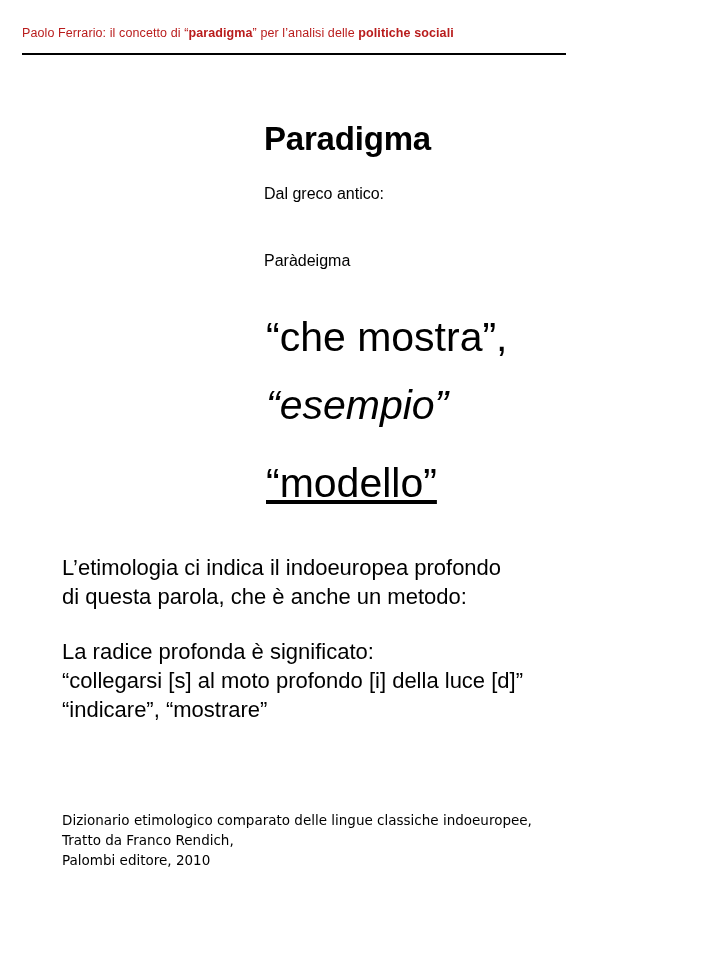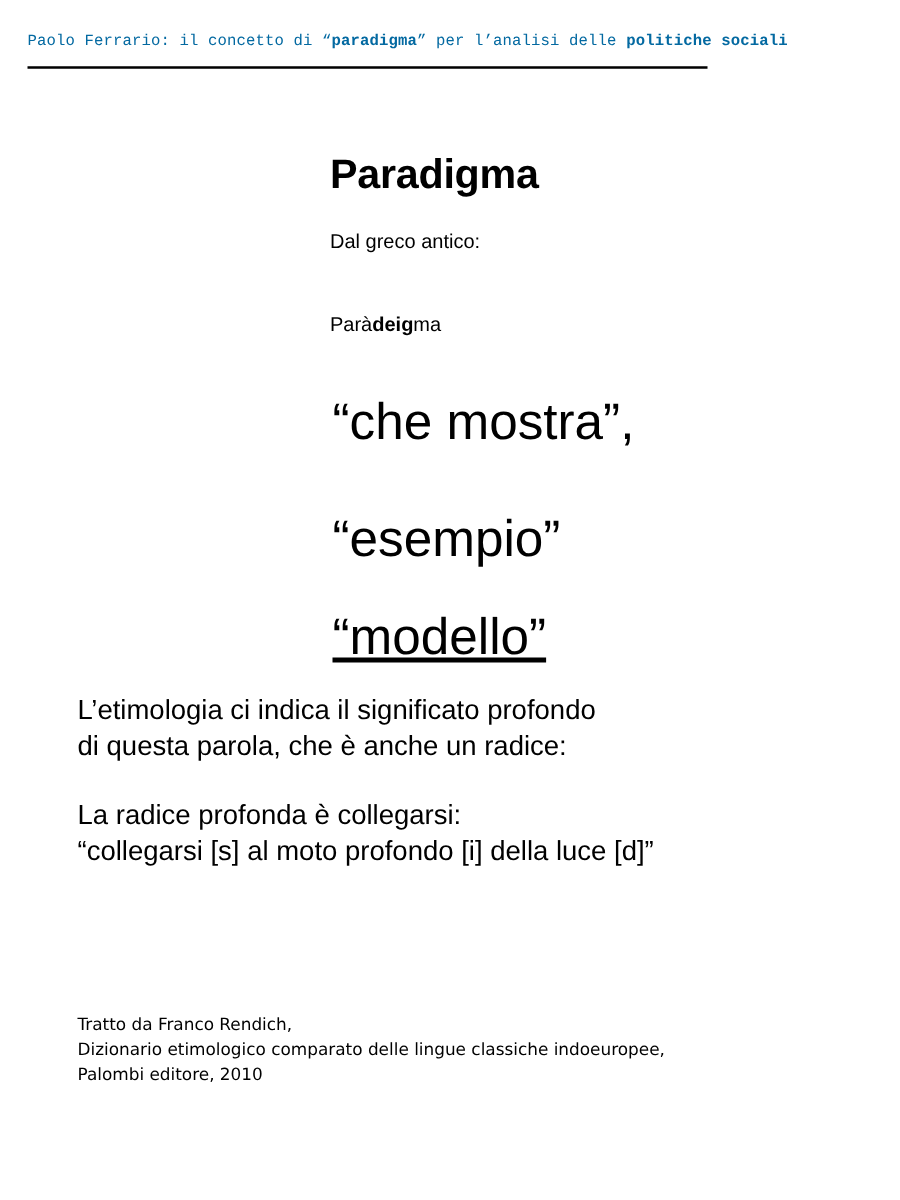--- a/index.html
+++ b/index.html
@@ -24,26 +24,26 @@
   }
 
   
   .header {
     position: absolute;
     left: 22px;
     top: 25px;
     width: 560px;
   }
   .header-text {
-    font-family: Liberation Mono, monospace;
+    font-family: Liberation Sans, sans-serif;
     font-size: 12.5px;
     line-height: 16px;
     letter-spacing: 0.1px;
     white-space: nowrap;
-    color: #0369a1;
+    color: #b91c1c;
   }
   .header-text b {
     font-weight: bold;
   }
   .header-rule {
     position: absolute;
     left: 22px;
     top: 53px;
     width: 544px;
     height: 0;
@@ -65,30 +65,30 @@
     margin: 0 0 22px 0;
     white-space: nowrap;
   }
   .sub-line {
     font-size: 16px;
     line-height: 27px;
     margin: 0;
     white-space: nowrap;
   }
   .sub-line.spaced-a { margin-top: 40px; }
-  .sub-line b { font-weight: bold; }
+  .sub-line b { font-weight: normal; }
 
   .big-quote {
     font-size: 41px;
     line-height: 36px;
     margin: 0;
     white-space: nowrap;
   }
   .big-quote.q1 { margin-top: 45px; margin-left: 2px; }
-  .big-quote.q2 { margin-top: 58px; margin-left: 2px; }
+  .big-quote.q2 { margin-top: 32px; margin-left: 2px; font-style: italic; }
   .big-quote.q3 { margin-top: 42px; margin-left: 2px; text-decoration: underline; }
 
   
   .body-block {
     position: absolute;
     left: 62px;
     top: 553px;
     width: 650px;
   }
   .body-line {
@@ -135,31 +135,32 @@
     <p class="sub-line spaced-a"><span>Parà</span><b>deig</b><span>ma</span></p>
 
     <p class="big-quote q1">“che mostra”,</p>
     <p class="big-quote q2">“esempio”</p>
     <p class="big-quote q3">“modello”</p>
 
   </div>
 
   <div class="body-block">
 
-    <p class="body-line">L’etimologia ci indica il significato profondo</p>
-    <p class="body-line">di questa parola, che è anche un radice:</p>
+    <p class="body-line">L’etimologia ci indica il indoeuropea profondo</p>
+    <p class="body-line">di questa parola, che è anche un metodo:</p>
 
     <div class="gap-para"></div>
 
-    <p class="body-line">La radice profonda è collegarsi:</p>
+    <p class="body-line">La radice profonda è significato:</p>
 
 
     <p class="body-line">“collegarsi [s] al moto profondo [i] della luce [d]”</p>
+    <p class="body-line">“indicare”, “mostrare”</p>
 
   </div>
 
   <div class="citation">
+    <p class="cite-line">Dizionario etimologico comparato delle lingue classiche indoeuropee,</p>
     <p class="cite-line">Tratto da Franco Rendich,</p>
-    <p class="cite-line">Dizionario etimologico comparato delle lingue classiche indoeuropee,</p>
     <p class="cite-line">Palombi editore, 2010</p>
   </div>
 
 </div>
 
 </body></html>

